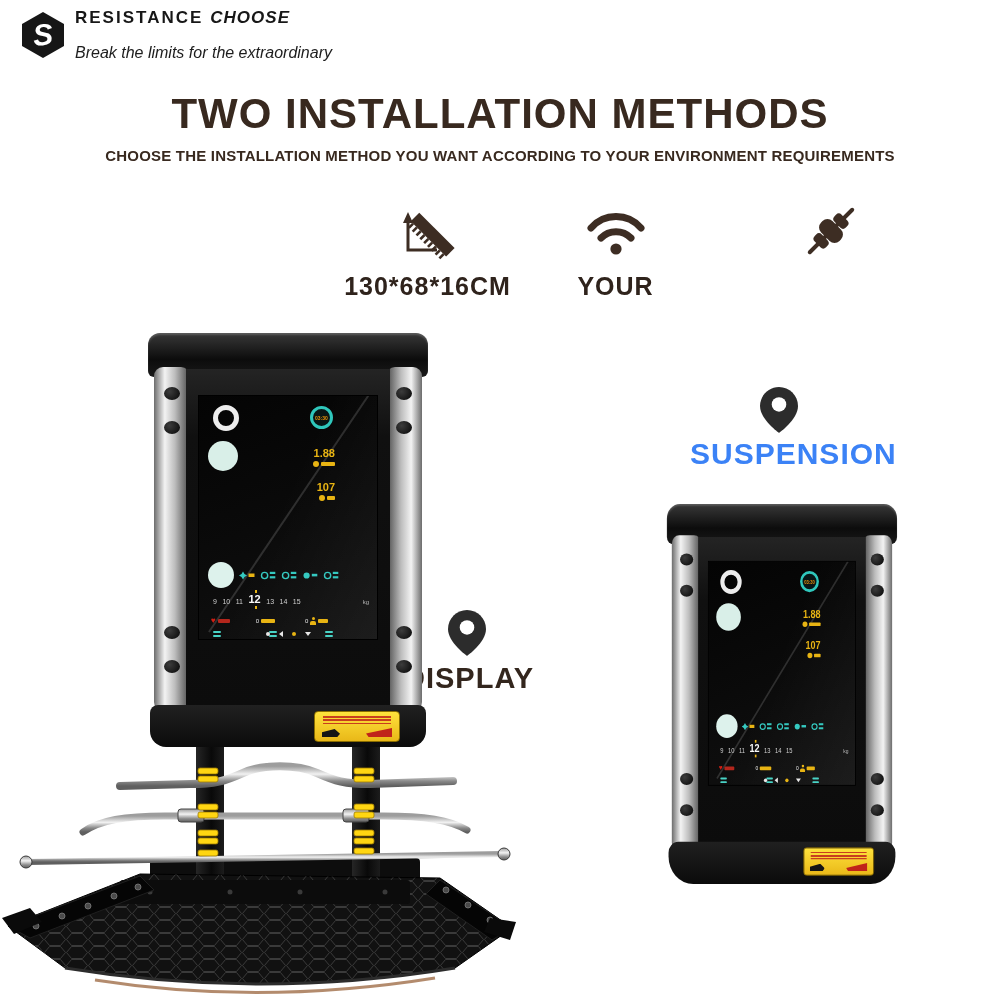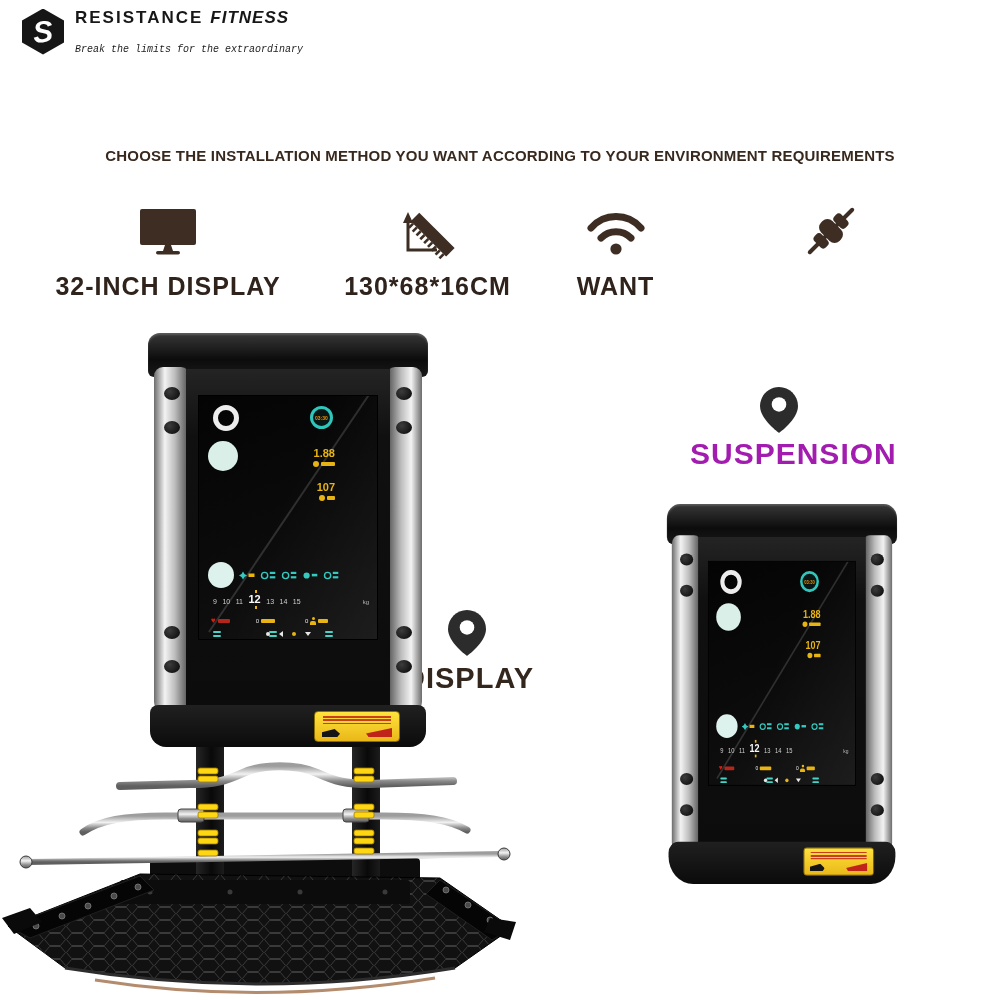--- a/index.html
+++ b/index.html
@@ -7,21 +7,21 @@
           font-family:"Liberation Sans",sans-serif;}
 
   
   .brand{position:absolute;left:22px;top:8px;display:flex;align-items:center;gap:11px;}
   .logo-hex{width:42px;height:46px;background:#161616;display:flex;align-items:center;justify-content:center;
             clip-path:polygon(50% 0,100% 26%,100% 74%,50% 100%,0 74%,0 26%);}
   .logo-hex span{color:#fff;font-weight:bold;font-style:italic;font-size:30px;line-height:1;transform:rotate(-6deg);}
   .brand-text{display:flex;flex-direction:column;}
   .brand-line{font-size:17px;font-weight:bold;color:#171717;letter-spacing:2px;}
   .brand-line .suffix{font-style:italic;letter-spacing:1px;margin-left:7px;}
-  .tagline{font-size:10px;font-style:italic;color:#1d1d1d;margin-top:16px;font-family:Liberation Mono, monospace;}
+  .tagline{font-size:16px;font-style:italic;color:#1d1d1d;margin-top:16px;}
 
   
   .title{position:absolute;top:90px;left:0;width:100%;text-align:center;
          font-size:42px;font-weight:bold;color:#38291f;letter-spacing:1px;}
   .subtitle{position:absolute;top:147px;left:0;width:100%;text-align:center;
             font-size:15px;font-weight:bold;color:#38291f;letter-spacing:.2px;}
 
   
   .feature{position:absolute;top:200px;display:flex;flex-direction:column;align-items:center;}
   .f-icon{height:62px;display:flex;align-items:center;justify-content:center;}
@@ -32,21 +32,21 @@
   #feat-wifi{left:548px;width:135px;}
   #feat-res{left:688px;width:285px;}
 
   
   .pin{position:absolute;}
   #pin-mobile{left:448px;top:610px;}
   #label-mobile{position:absolute;left:394px;top:662px;width:150px;text-align:center;
                 font-size:29px;font-weight:bold;color:#33261d;letter-spacing:1px;}
   #pin-susp{left:760px;top:387px;}
   #label-susp{position:absolute;left:690px;top:437px;width:200px;text-align:center;
-              font-size:30px;font-weight:bold;color:#a21caf;letter-spacing:1px;}
+              font-size:30px;font-weight:bold;color:#3b82f6;letter-spacing:1px;}
 
   
   .head-wrap{position:absolute;}
   #mobile-wrap{left:153px;top:333px;width:270px;height:414px;z-index:5;}
   #susp-wrap{left:671px;top:504px;width:222px;height:380px;}
   .head-scale{width:270px;height:414px;}
   #susp-wrap .head-scale{transform:scale(0.822,0.918);transform-origin:0 0;}
   .head-mount,.head{position:relative;width:270px;height:414px;}
   .cap{position:absolute;left:-5px;right:-5px;top:0;height:44px;border-radius:12px 12px 6px 6px;
        background:linear-gradient(180deg,#383838,#0c0c0c 60%,#191919);box-shadow:inset 0 2px 2px rgba(255,255,255,.18);}
@@ -135,38 +135,29 @@
 <body>
 
 <div class="canvas">
 
   <div class="brand">
     <div class="logo-hex">
       <span>S</span>
     </div>
     <div class="brand-text">
       <div class="brand-line">
-        <span>RESISTANCE</span><span class="suffix">FITNESS</span>
+        <span>RESISTANCE</span><span class="suffix">CHOOSE</span>
       </div>
       <div class="tagline">Break the limits for the extraordinary</div>
     </div>
   </div>
 
+  <div class="title">TWO INSTALLATION METHODS</div>
   <div class="subtitle">CHOOSE THE INSTALLATION METHOD YOU WANT ACCORDING TO YOUR ENVIRONMENT REQUIREMENTS</div>
 
-  <div class="feature" id="feat-display">
-    <div class="f-icon">
-      <svg width="58" height="50" viewBox="0 0 58 50">
-        <rect x="1" y="3" width="56" height="36" rx="2" fill="#3d2d23"></rect>
-        <path d="M26,39 L32,39 L34,45 L24,45 Z" fill="#3d2d23"></path>
-        <rect x="17" y="45" width="24" height="3.6" rx="1.8" fill="#3d2d23"></rect>
-      </svg>
-    </div>
-    <div class="f-label">32-INCH DISPLAY</div>
-  </div>
 
   <div class="feature" id="feat-dims">
     <div class="f-icon">
       <svg width="66" height="60" viewBox="0 0 66 60">
         <path d="M13,22 L13,49 L42,49" fill="none" stroke="#3d2d23" stroke-width="3"></path>
         <path d="M13,11 L8,22 L18,22 Z" fill="#3d2d23"></path>
         <g transform="rotate(45 20 16)" fill="#3d2d23">
           <rect x="20" y="10" width="50" height="12"></rect>
           <rect x="22" y="22" width="2.6" height="6"></rect>
             <rect x="27.4" y="22" width="2.6" height="6"></rect>
@@ -184,21 +175,21 @@
   </div>
 
   <div class="feature" id="feat-wifi">
     <div class="f-icon">
       <svg width="64" height="52" viewBox="0 0 64 52">
         <path d="M7,23 A33,33 0 0 1 57,23" fill="none" stroke="#3d2d23" stroke-width="7" stroke-linecap="round"></path>
         <path d="M17,33 A21,21 0 0 1 47,33" fill="none" stroke="#3d2d23" stroke-width="7" stroke-linecap="round"></path>
         <circle cx="32" cy="44" r="5.6" fill="#3d2d23"></circle>
       </svg>
     </div>
-    <div class="f-label">WANT</div>
+    <div class="f-label">YOUR</div>
   </div>
 
   <div class="feature" id="feat-res">
     <div class="f-icon">
       <svg width="66" height="62" viewBox="0 0 66 62">
         <g transform="rotate(-45 33 31)" fill="#3d2d23">
           <rect x="1" y="29" width="64" height="4" rx="2"></rect>
           <rect x="14" y="23" width="10" height="16" rx="4"></rect>
           <rect x="25" y="18" width="16" height="26" rx="7"></rect>
           <rect x="42" y="23" width="10" height="16" rx="4"></rect>

